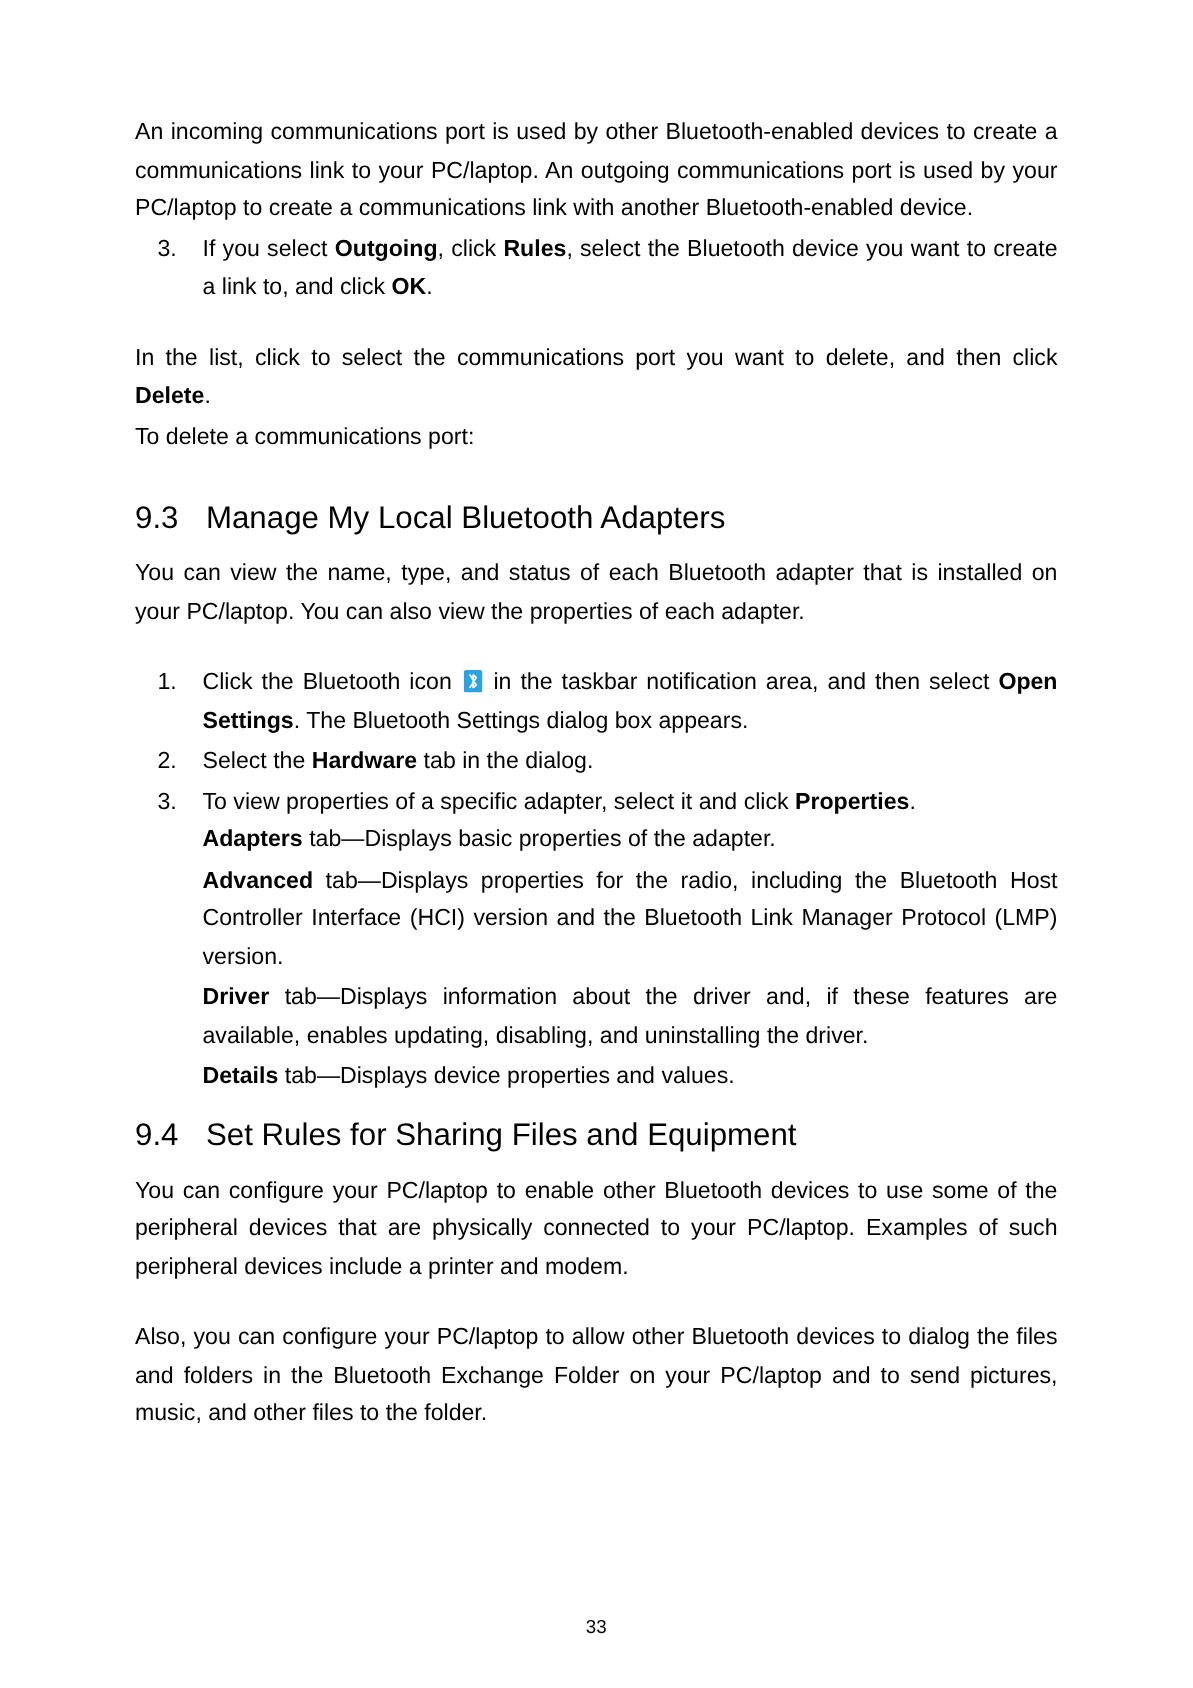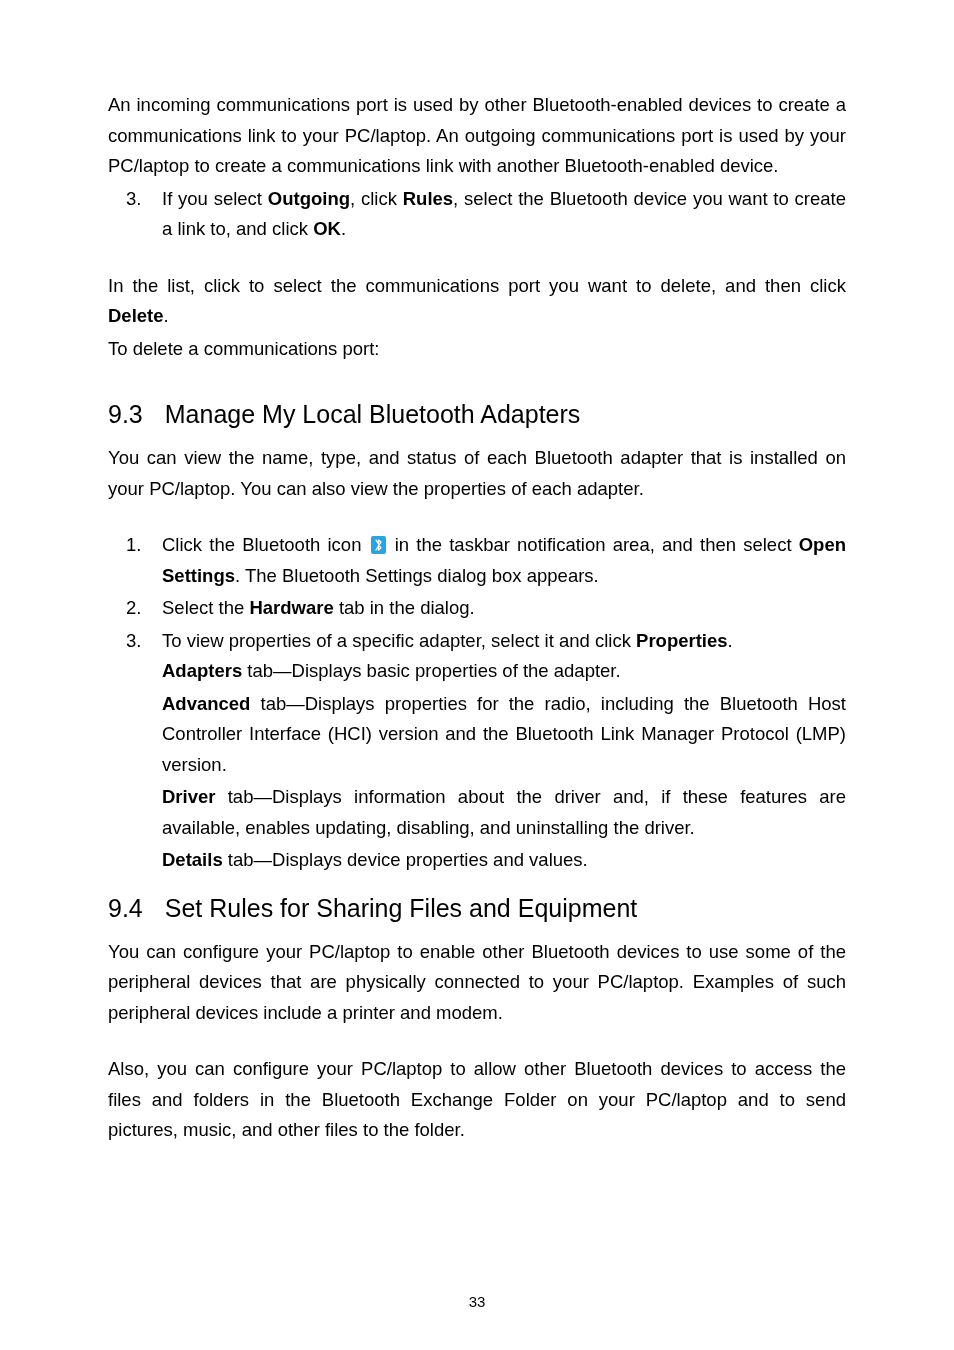--- a/index.html
+++ b/index.html
@@ -126,16 +126,16 @@
       <div class="para"><span class="bold">Details</span><span> tab—Displays device properties and values.</span></div>
     </li>
   </ol>
 
   <h2 class="section" style="margin-top:18px;">
     <span class="sec-num">9.4</span><span>Set Rules for Sharing Files and Equipment</span>
   </h2>
 
   <div class="body-text para">You can configure your PC/laptop to enable other Bluetooth devices to use some of the peripheral devices that are physically connected to your PC/laptop. Examples of such peripheral devices include a printer and modem.</div>
   <div class="spacer"></div>
-  <div class="body-text para">Also, you can configure your PC/laptop to allow other Bluetooth devices to access the files and folders in the Bluetooth Exchange Folder on your PC/laptop and to send pictures, music, and other files to the folder.</div>
+  <div class="body-text para">Also, you can configure your PC/laptop to allow other Bluetooth devices to dialog the files and folders in the Bluetooth Exchange Folder on your PC/laptop and to send pictures, music, and other files to the folder.</div>
 
   <div class="pagenum">33</div>
 </div>
 
 </body></html>

